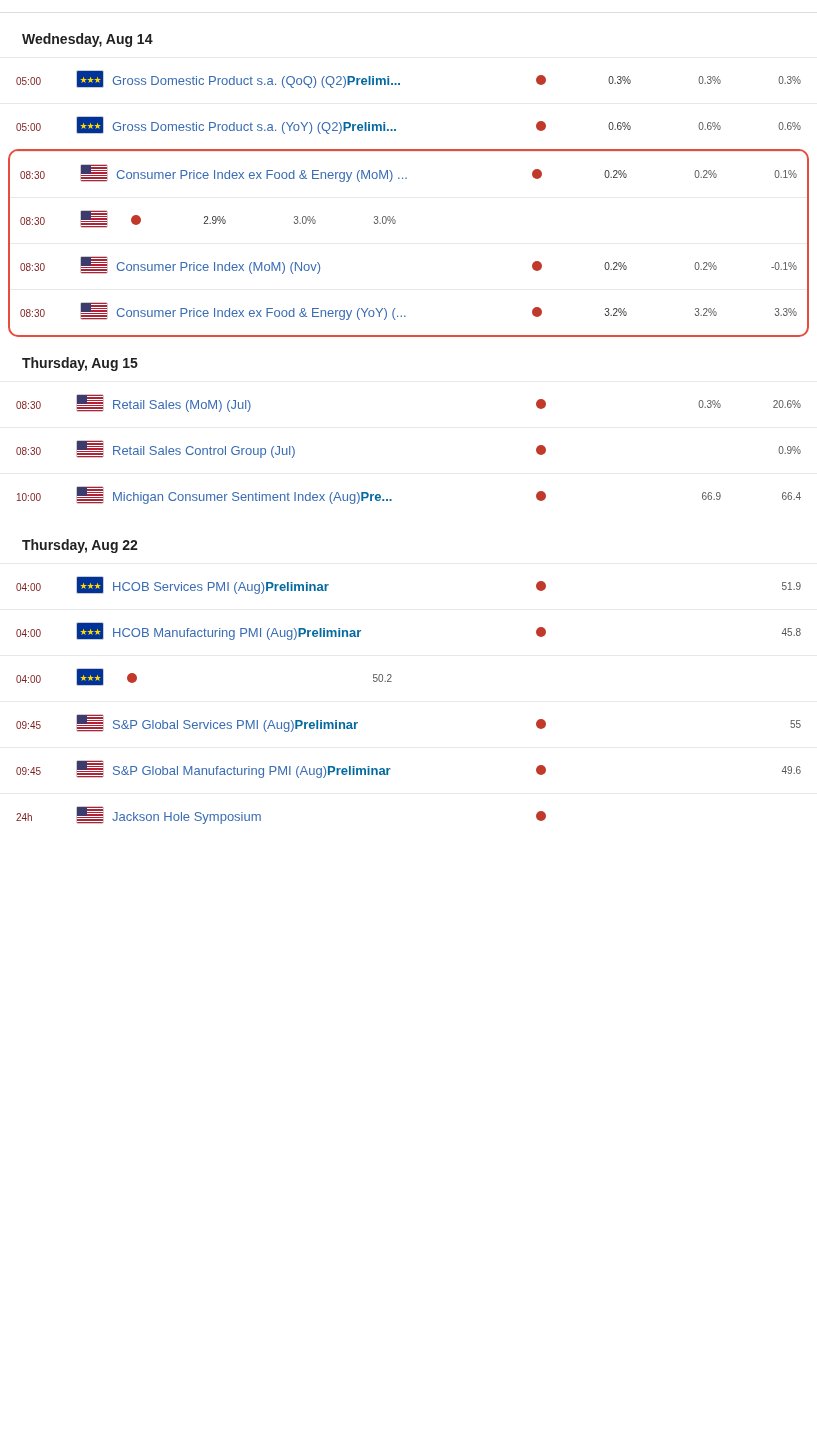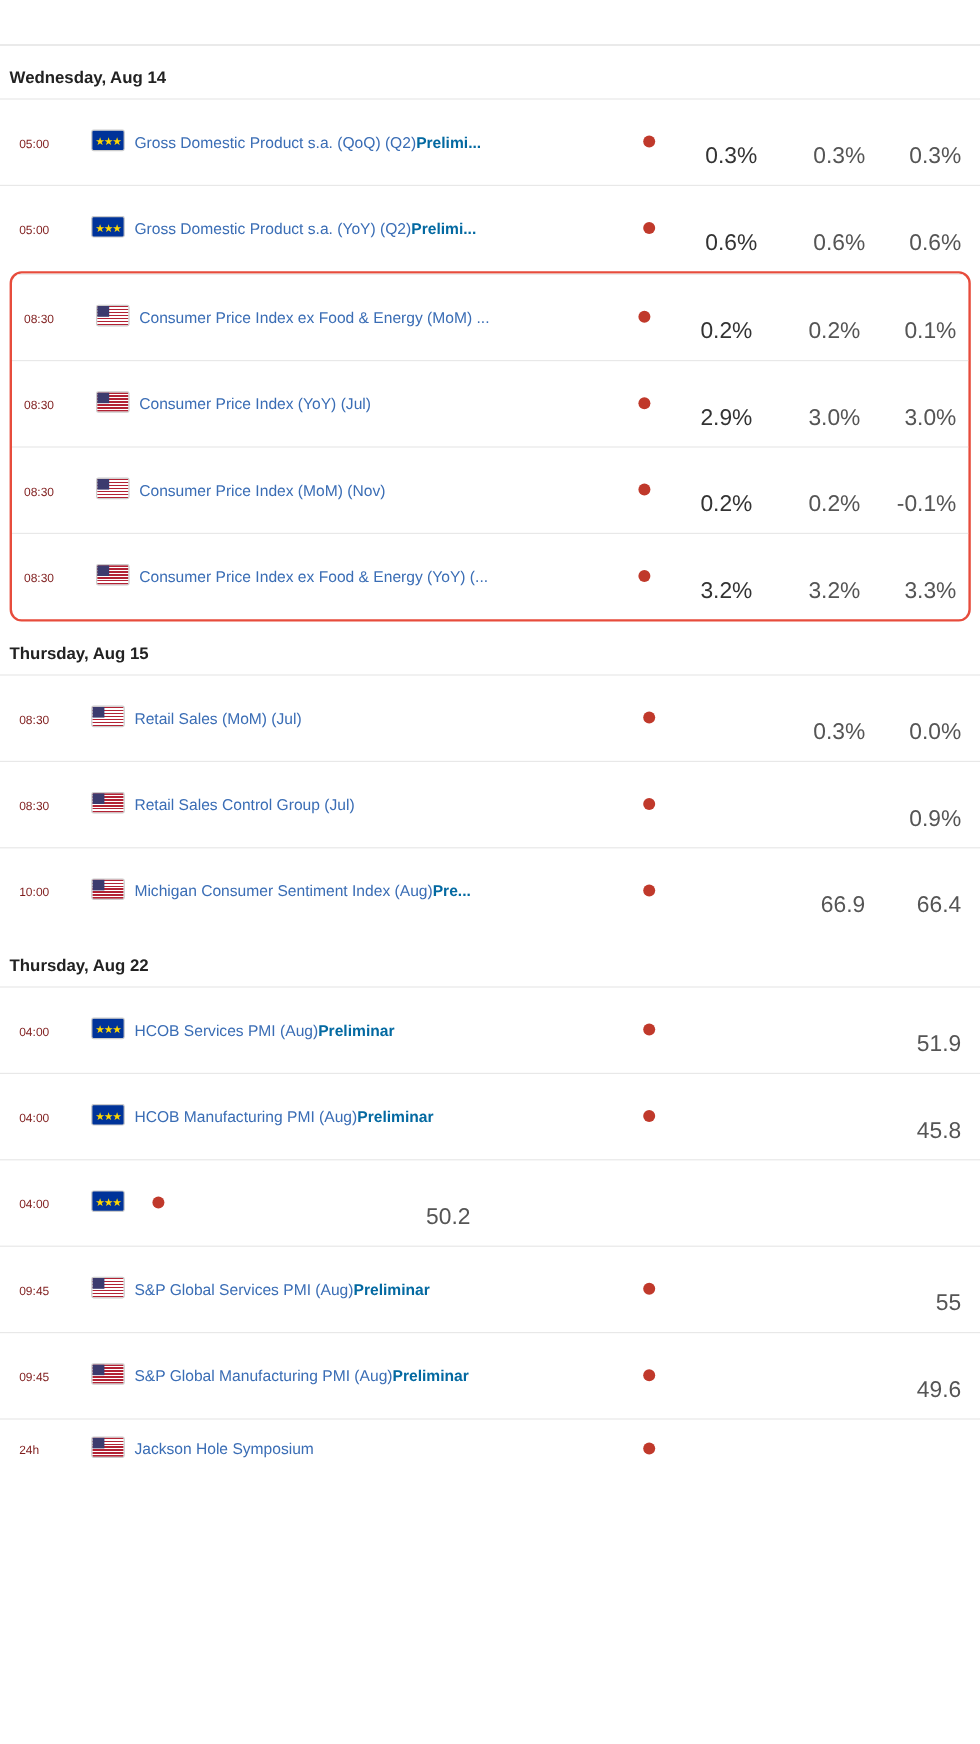--- a/index.html
+++ b/index.html
@@ -34,21 +34,21 @@
     .header-row .col-vol,
     .header-row .col-actual,
     .header-row .col-consensus,
     .header-row .col-previous {
       font-size: 12px;
       color: #444;
       font-weight: normal;
     }
 
     .day-header {
-      padding: 18px 8px 10px;
+      padding: 18px 22px 10px;
       font-size: 14px;
       font-weight: bold;
       color: #222;
     }
 
     .event-row {
       display: flex;
       align-items: center;
       padding: 12px 16px;
       border-top: 1px solid #e8e8e8;
@@ -137,22 +137,21 @@
     .highlighted-group .event-row {
       padding-left: 10px;
       padding-right: 10px;
     }
 
     .actual-val { color: #333; font-weight: 500; }
     .consensus-val { color: #555; }
     .previous-val { color: #555; }
 
     .col-actual, .col-consensus, .col-previous {
-      font-size: 19px;
-      margin-top: 25px;
+      font-size: 10px;
     }
   </style>
 </head>
 <body>
 
 <div class="header-row">
   <div class="col-time"></div>
   <div class="col-flag"></div>
   <div class="col-event"></div>
   <div class="col-vol"></div>
@@ -201,23 +200,20 @@
         <span class="dot"></span>
       </div>
       <div class="col-actual actual-val">0.2%</div>
       <div class="col-consensus consensus-val">0.2%</div>
       <div class="col-previous previous-val">0.1%</div>
     </div>
 
     <div class="event-row">
       <div class="col-time"><span>08:30</span></div>
       <div class="col-flag"><div class="flag-us"></div></div>
-      <div class="col-event">
-        <span class="event-name">Consumer Price Index (YoY) (Jul)</span>
-      </div>
       <div class="col-vol">
         <span class="dot"></span>
       </div>
       <div class="col-actual actual-val">2.9%</div>
       <div class="col-consensus consensus-val">3.0%</div>
       <div class="col-previous previous-val">3.0%</div>
     </div>
 
     <div class="event-row">
       <div class="col-time"><span>08:30</span></div>
@@ -252,21 +248,21 @@
       <div class="col-time"><span>08:30</span></div>
       <div class="col-flag"><div class="flag-us"></div></div>
       <div class="col-event">
         <span class="event-name">Retail Sales (MoM) (Jul)</span>
       </div>
       <div class="col-vol">
         <span class="dot"></span>
       </div>
       <div class="col-actual actual-val"></div>
       <div class="col-consensus consensus-val">0.3%</div>
-      <div class="col-previous previous-val">0.0%</div>
+      <div class="col-previous previous-val">20.6%</div>
     </div>
 
     <div class="event-row">
       <div class="col-time"><span>08:30</span></div>
       <div class="col-flag"><div class="flag-us"></div></div>
       <div class="col-event">
         <span class="event-name">Retail Sales Control Group (Jul)</span>
       </div>
       <div class="col-vol">
         <span class="dot"></span>

